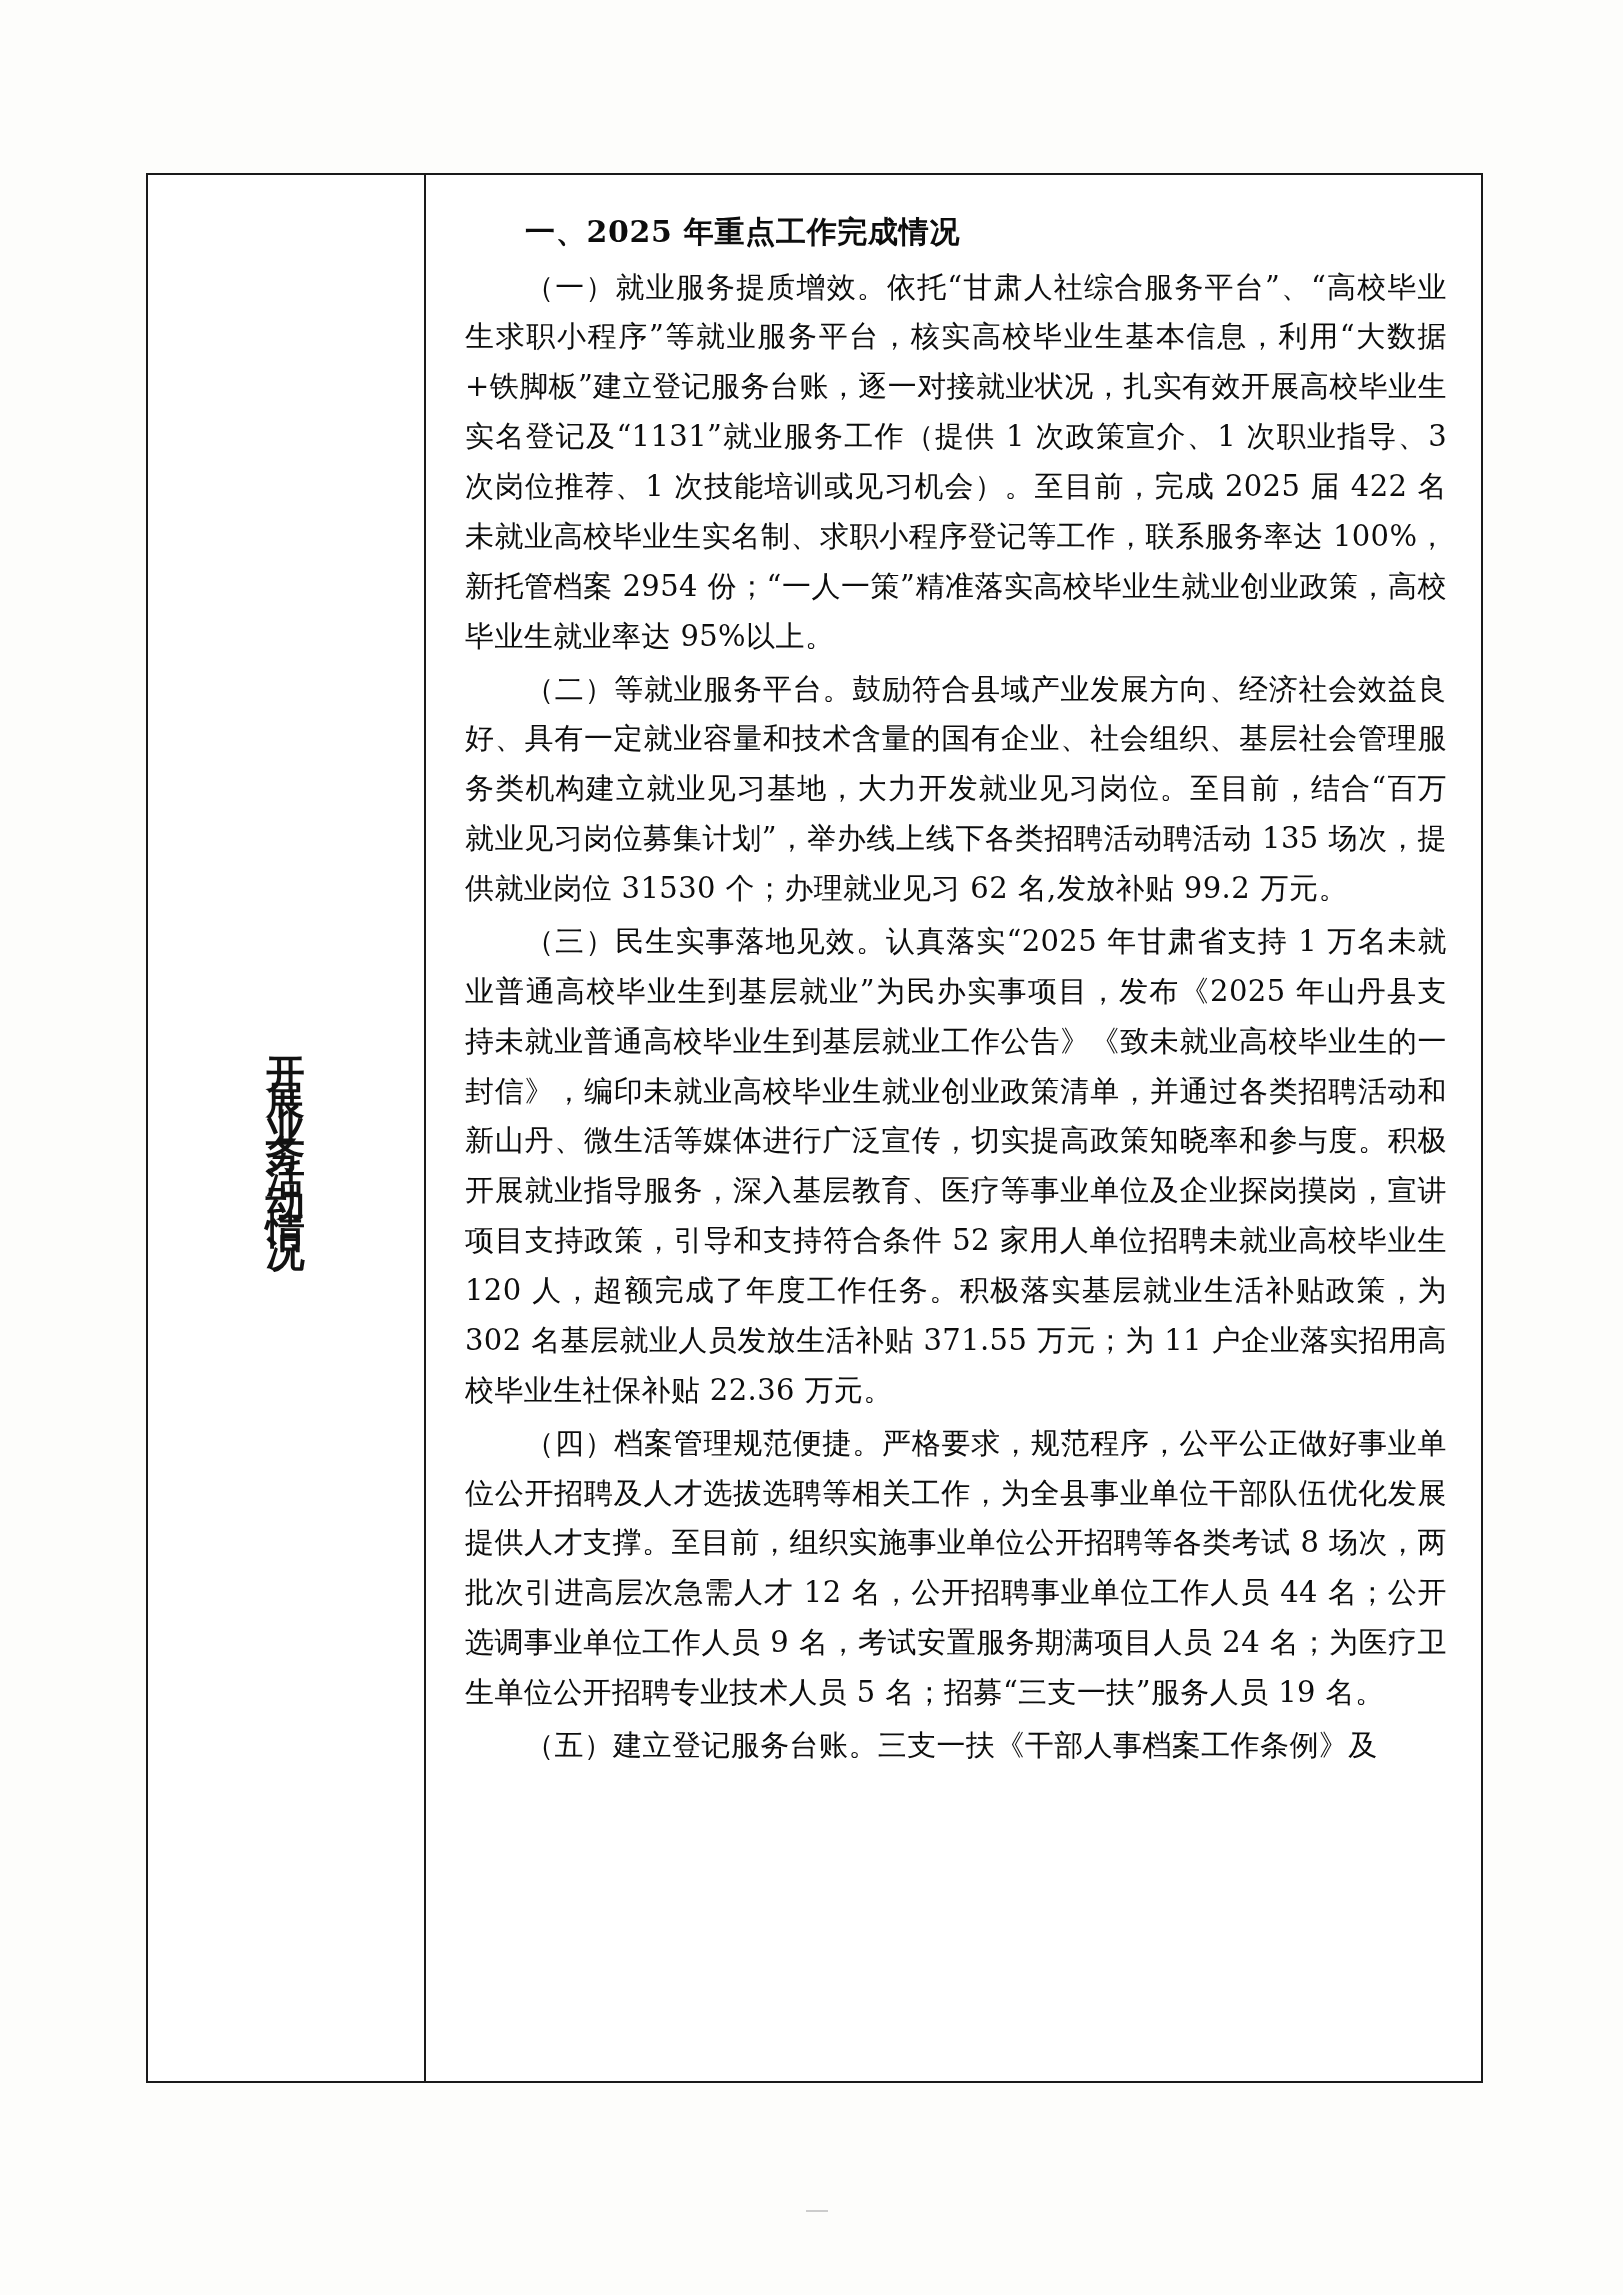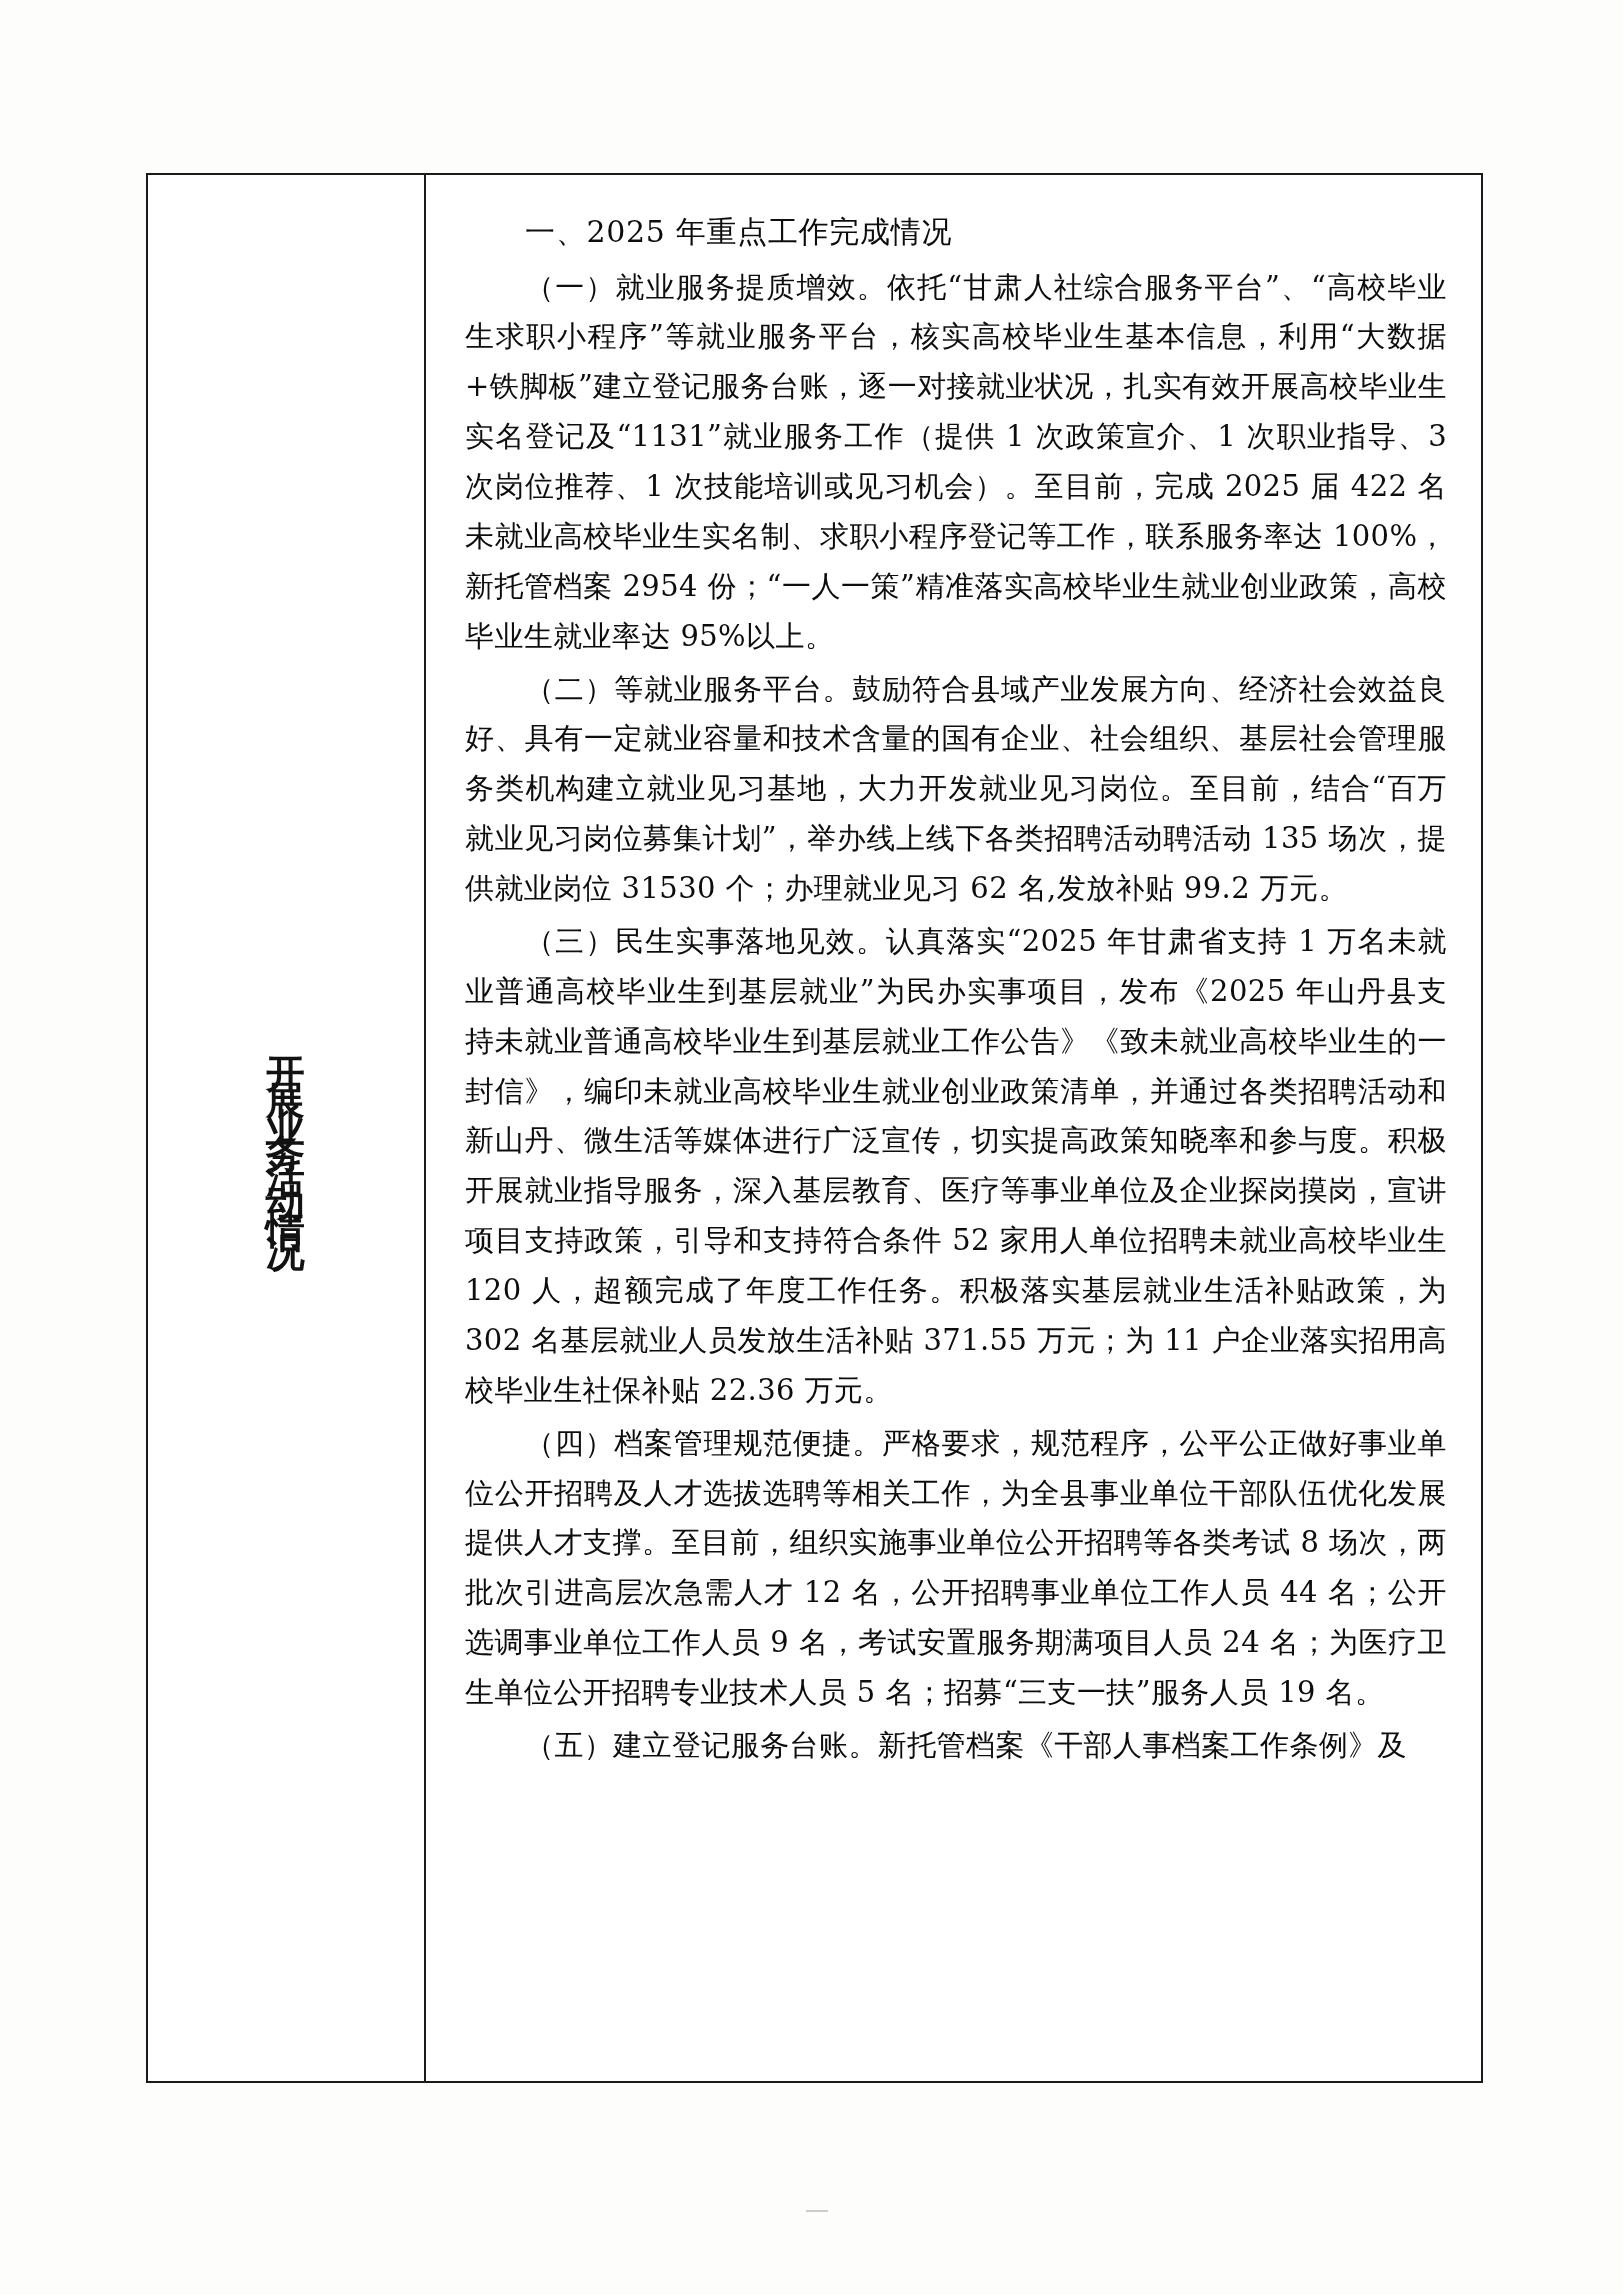--- a/index.html
+++ b/index.html
@@ -54,21 +54,21 @@
     white-space: nowrap;
   }
   .content-cell {
     flex: 1;
     box-sizing: border-box;
     padding: 33px 34px 15px 39px;
     overflow: hidden;
   }
   .heading {
     font-size: 30px;
-    font-weight: 400;
+    font-weight: 700;
     line-height: 1.62;
     margin: 0 0 6px 0;
     text-indent: 60px;
     letter-spacing: 0.7px;
     color: #0d0d0d;
   }
   p.para {
     font-size: 29px;
     line-height: 1.72;
     margin: 0 0 3px 0;
@@ -115,21 +115,21 @@
 
       <p class="para">
         <b>（三）民生实事落地见效。</b><span>认真落实“2025 年甘肃省支持 1 万名未就业普通高校毕业生到基层就业”为民办实事项目，发布《2025 年山丹县支持未就业普通高校毕业生到基层就业工作公告》《致未就业高校毕业生的一封信》，编印未就业高校毕业生就业创业政策清单，并通过各类招聘活动和新山丹、微生活等媒体进行广泛宣传，切实提高政策知晓率和参与度。积极开展就业指导服务，深入基层教育、医疗等事业单位及企业探岗摸岗，宣讲项目支持政策，引导和支持符合条件 52 家用人单位招聘未就业高校毕业生 120 人，超额完成了年度工作任务。积极落实基层就业生活补贴政策，为 302 名基层就业人员发放生活补贴 371.55 万元；为 11 户企业落实招用高校毕业生社保补贴 22.36 万元。</span>
       </p>
 
       <p class="para">
         <b>（四）档案管理规范便捷。</b><span>严格要求，规范程序，公平公正做好事业单位公开招聘及人才选拔选聘等相关工作，为全县事业单位干部队伍优化发展提供人才支撑。至目前，组织实施事业单位公开招聘等各类考试 8 场次，两批次引进高层次急需人才 12 名，公开招聘事业单位工作人员 44 名；公开选调事业单位工作人员 9 名，考试安置服务期满项目人员 24 名；为医疗卫生单位公开招聘专业技术人员 5 名；招募“三支一扶”服务人员 19 名。</span>
       </p>
 
       <p class="para">
-        <b>（五）建立登记服务台账。</b><span>新托管档案《干部人事档案工作条例》及</span>
+        <b>（五）建立登记服务台账。</b><span>三支一扶《干部人事档案工作条例》及</span>
       </p>
 
     </div>
   </div>
 
   <div class="footer-mark"></div>
 
 </div>
 
 

